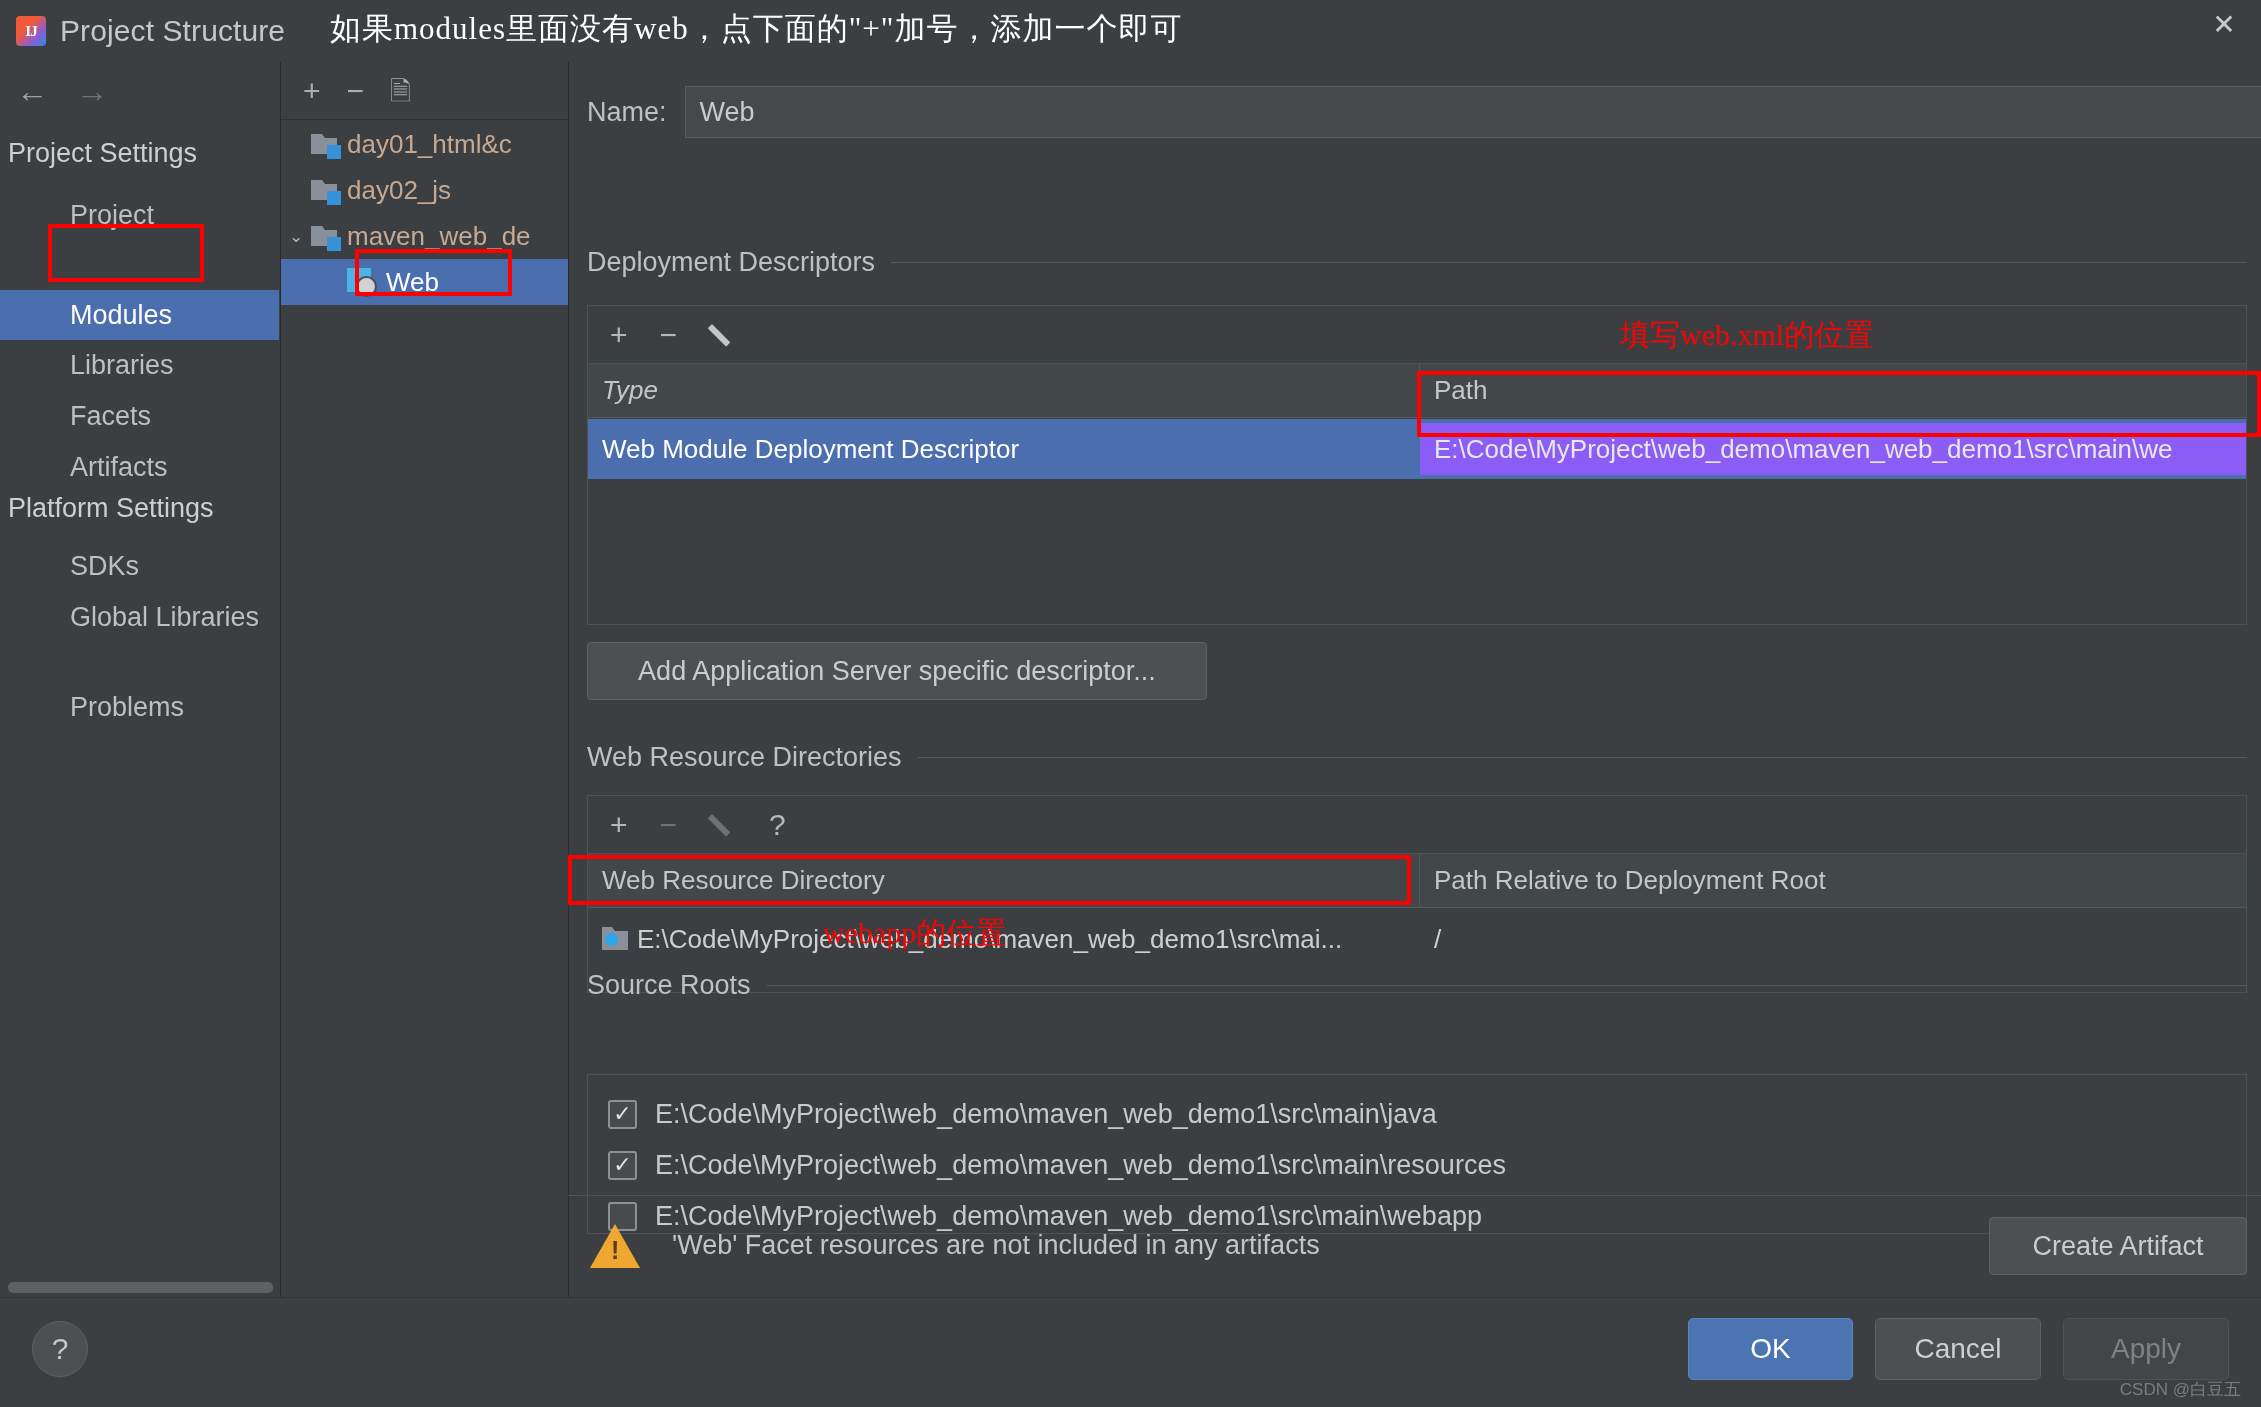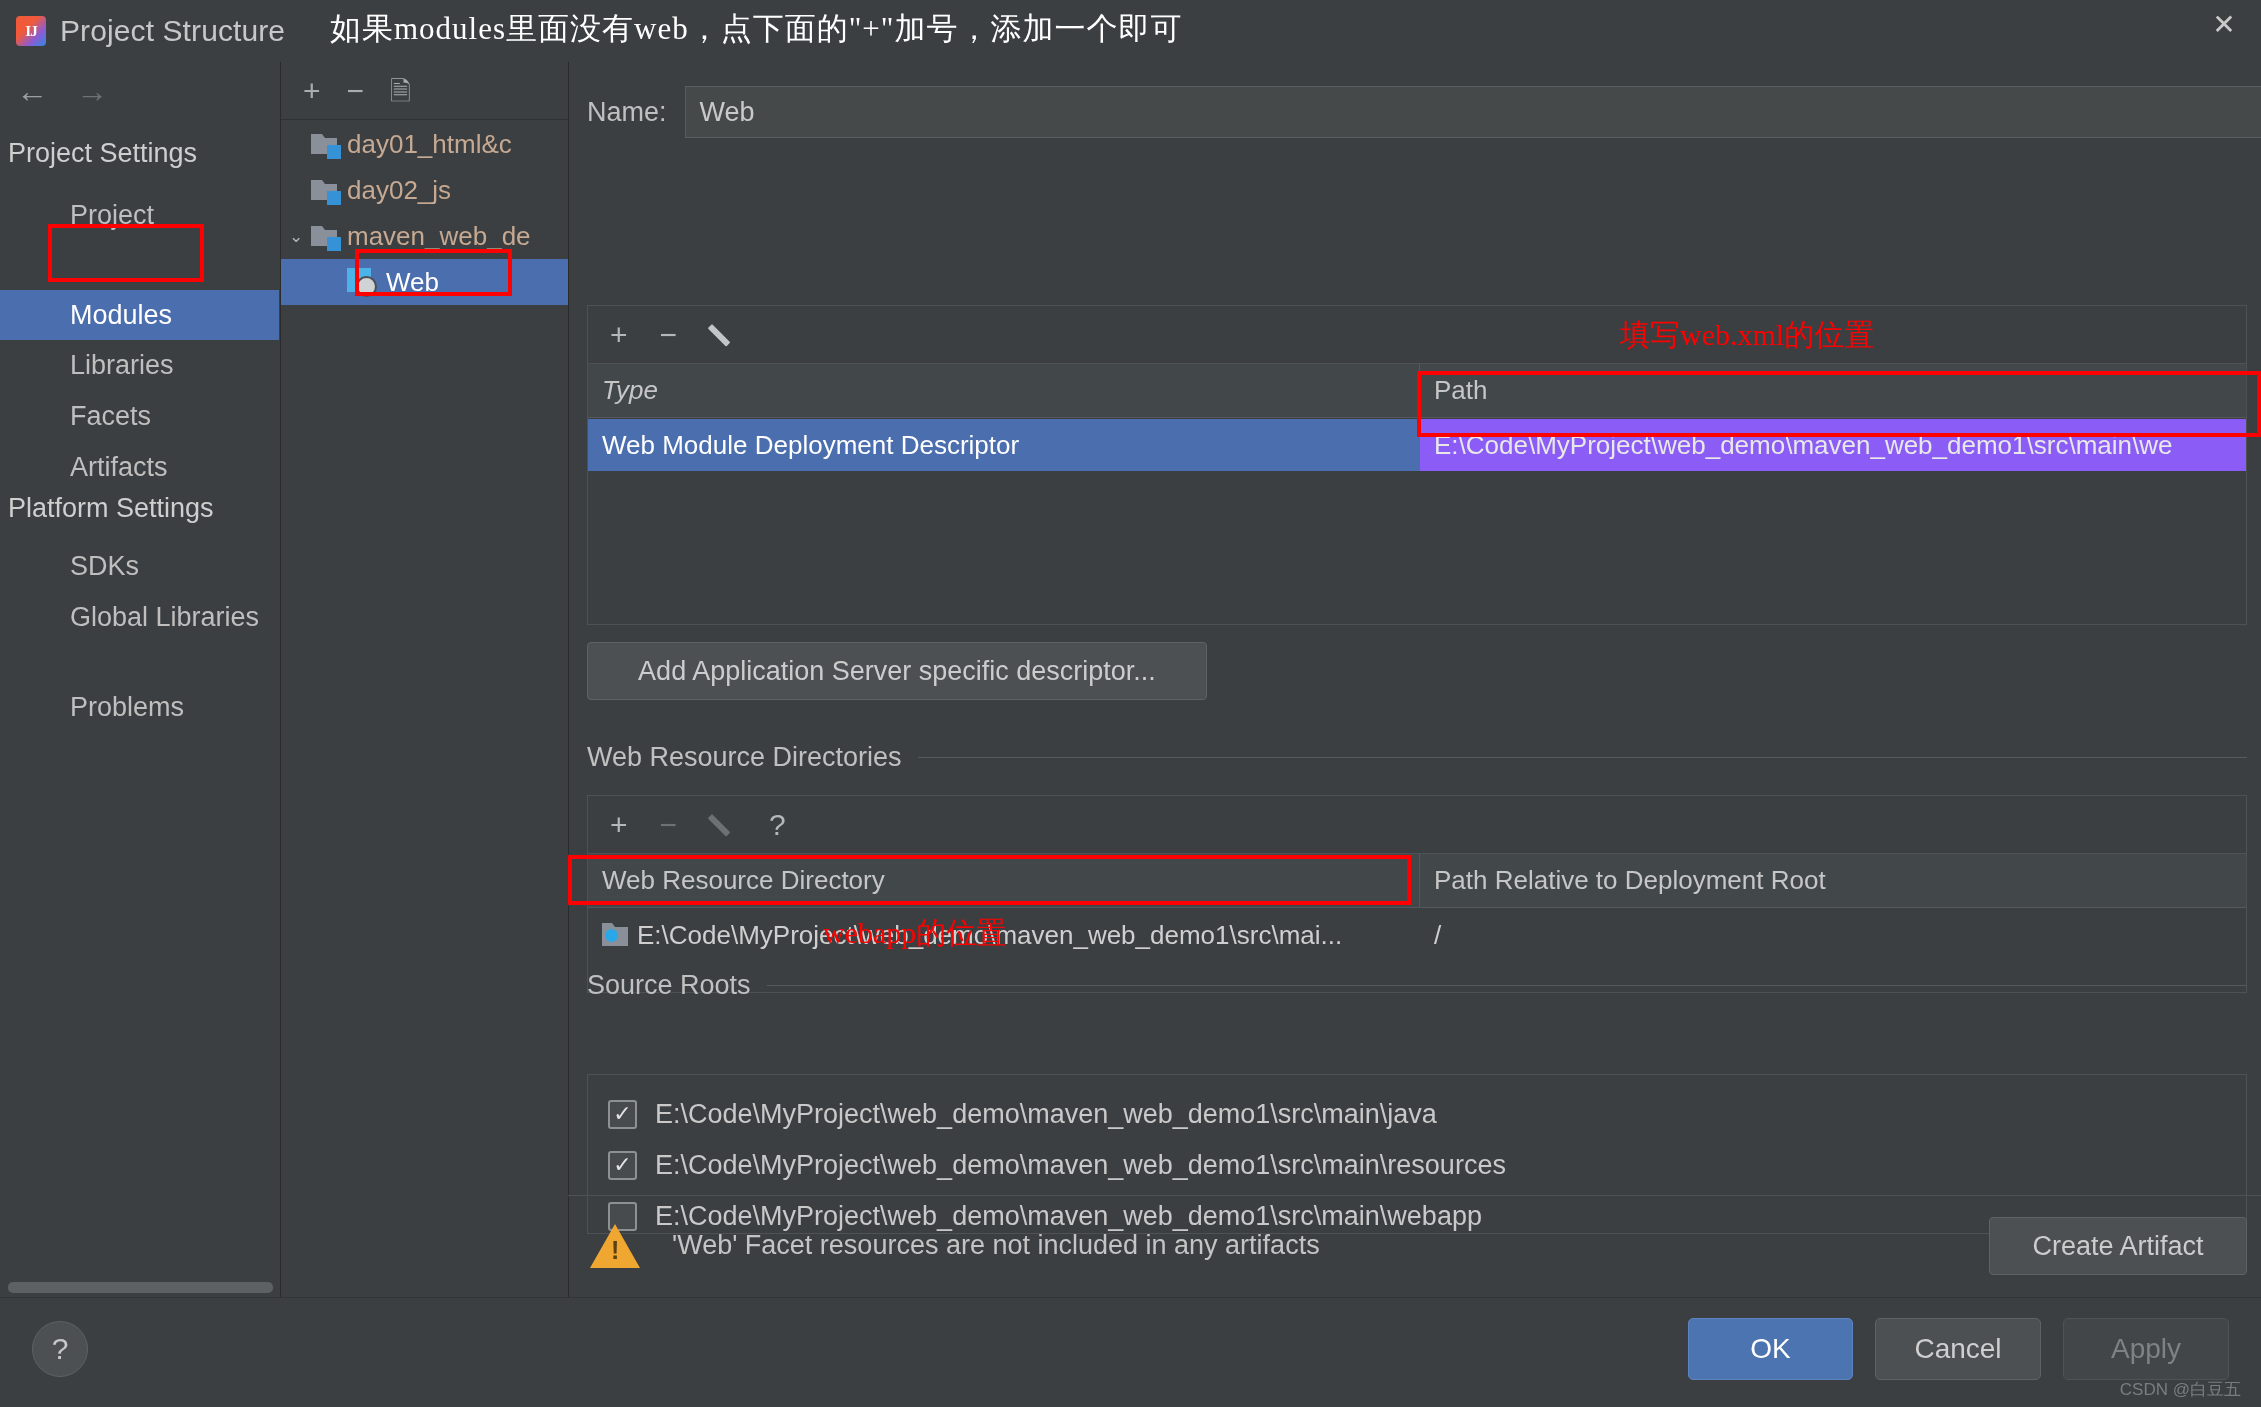--- a/index.html
+++ b/index.html
@@ -180,21 +180,21 @@
 
   .tbl-head {
     position: absolute; left: 0; height: 54px; display: flex; align-items: center;
     background: #42474a; border-bottom: 1px solid #55595c;
   }
   .th {
     height: 54px; display: flex; align-items: center; padding-left: 14px;
     font-size: 26px; color: #c6c6c6; border-right: 1px solid #55595c;
   }
   .tbl-row {
-    position: absolute; left: 0; height: 52px; display: flex; align-items: center;
+    position: absolute; left: 0; height: 60px; display: flex; align-items: center;
     font-size: 26px;
   }
   .td { height: 52px; display: flex; align-items: center; padding-left: 14px; white-space: nowrap; overflow: hidden; }
   .row-selected { background: #4b6eaf; color: #ffffff; }
   .cell-editing { background: #8b5cf6; color: #e8e8e8; }
 
   .btn {
     position: absolute; display: flex; align-items: center; justify-content: center;
     background: #4c5052; border: 1px solid #5e6264; border-radius: 4px;
     font-size: 27px; color: #cccccc;
@@ -361,20 +361,24 @@
 
   <div class="redbox" style="left:355px; top:249px; width:157px; height:47px;"></div>
 
   <div class="main">
 
     <div class="name-row">
       <div class="name-label">Name:</div>
       <div class="name-input">Web</div>
     </div>
 
+    <div class="section-title-row" style="top:185px;">
+      <span class="section-title">Deployment Descriptors</span>
+      <span class="section-rule"></span>
+    </div>
 
     <div class="panel-box" style="left:18px; top:243px; width:1660px; height:320px;">
       <div class="box-toolbar" style="width:1658px;">
         <span class="box-ico">+</span>
         <span class="box-ico">−</span>
         <span class="pencil"></span>
       </div>
 
       <div class="tbl-head" style="top:58px; width:1658px;">
         <span class="th" style="width:832px;font-style:italic;">Type</span>

